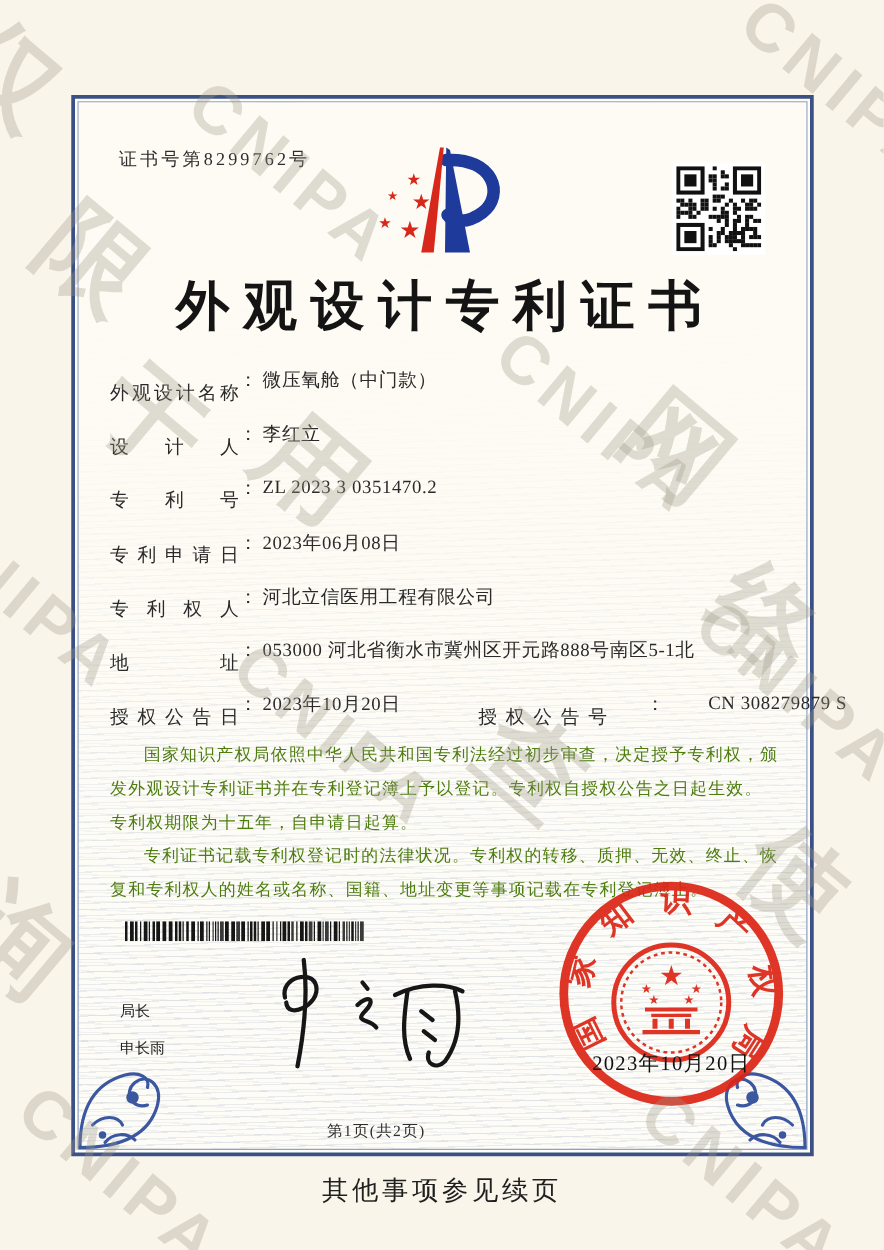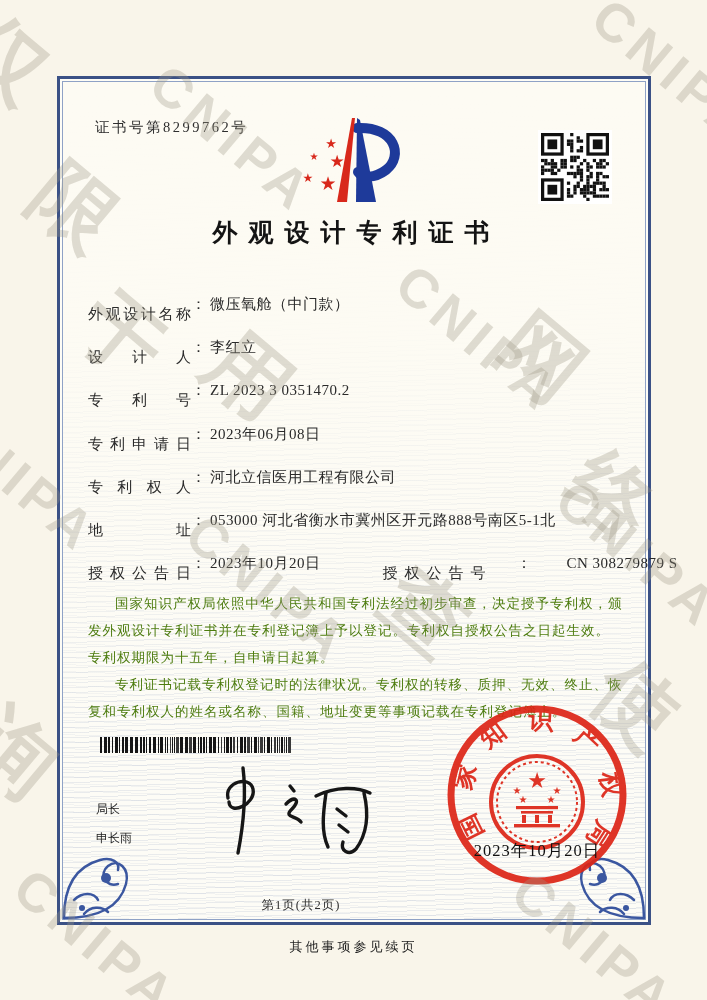--- a/index.html
+++ b/index.html
@@ -17,21 +17,21 @@
 
   .corner-orn{position:absolute;z-index:2;width:100px;height:100px;}
   .corner-orn.left{left:60px;top:822px;}
   .corner-orn.right{left:548px;top:822px;transform:scaleX(-1);}
 
   
   .cert-no{position:absolute;left:95px;top:118px;z-index:3;font-size:14.5px;letter-spacing:2.5px;color:#2e2e2e;}
   .logo{position:absolute;left:298px;top:112px;width:118px;height:98px;z-index:3;}
   .qr{position:absolute;left:538px;top:130px;width:68px;height:68px;background:#fff;padding:3px;z-index:3;}
   .title{position:absolute;left:57px;top:216px;width:588px;text-align:center;z-index:3;
-    font-size:25px;font-weight:bold;color:#141414;letter-spacing:11px;text-indent:11px;}
+    font-size:43px;font-weight:bold;color:#141414;letter-spacing:11px;text-indent:11px;}
 
   
   .fields{position:absolute;left:88px;top:283px;width:545px;z-index:3;}
   .frow{height:43.2px;display:flex;align-items:center;font-size:15px;color:#2a2a2a;}
   .fcell{display:flex;align-items:center;white-space:nowrap;}
   .fcell.second{margin-left:62px;gap:31px;}
   .flabel{display:inline-block;width:103px;text-align:justify;text-align-last:justify;color:#2a2a2a;margin-top:20px;}
   .fcolon{margin:0 4px 0 0;}
   .fvalue{letter-spacing:0.5px;}
 
@@ -39,21 +39,21 @@
   .paras{position:absolute;left:88px;top:590px;width:536px;z-index:3;font-size:13.5px;line-height:27px;color:#4d7c0f;letter-spacing:1px;}
   .paras p{margin:0;text-indent:2em;}
 
   
   .barcode{position:absolute;left:100px;top:737px;z-index:3;}
   .officer{position:absolute;left:96px;top:795px;z-index:3;font-family:"Liberation Sans","DejaVu Sans",sans-serif;color:#1c1c1c;font-size:12px;line-height:29px;}
   .signature{position:absolute;left:198px;top:762px;z-index:3;}
   .seal{position:absolute;left:444px;top:702px;width:186px;height:186px;z-index:4;opacity:0.92;}
   .seal-date{position:absolute;left:444px;top:840px;width:186px;text-align:center;z-index:5;font-size:16.5px;color:#111;letter-spacing:1px;}
   .page-no{position:absolute;left:57px;top:897px;width:488px;text-align:center;z-index:3;font-size:12.5px;color:#2e2e2e;letter-spacing:1px;}
-  .cont-note{position:absolute;left:0;top:938px;width:707px;text-align:center;z-index:3;font-size:13px;color:#1f1f1f;letter-spacing:3px;}
+  .cont-note{position:absolute;left:0;top:938px;width:707px;text-align:center;z-index:3;font-size:21px;color:#1f1f1f;letter-spacing:3px;}
 
   
   .wm-layer{position:absolute;inset:0;z-index:6;pointer-events:none;}
   .wm{position:absolute;font-family:"Liberation Sans","DejaVu Sans",sans-serif;font-weight:bold;color:rgba(160,152,134,0.32);transform-origin:left top;white-space:nowrap;}
 </style>
 </head>
 <body>
 
 <div class="page">
 

